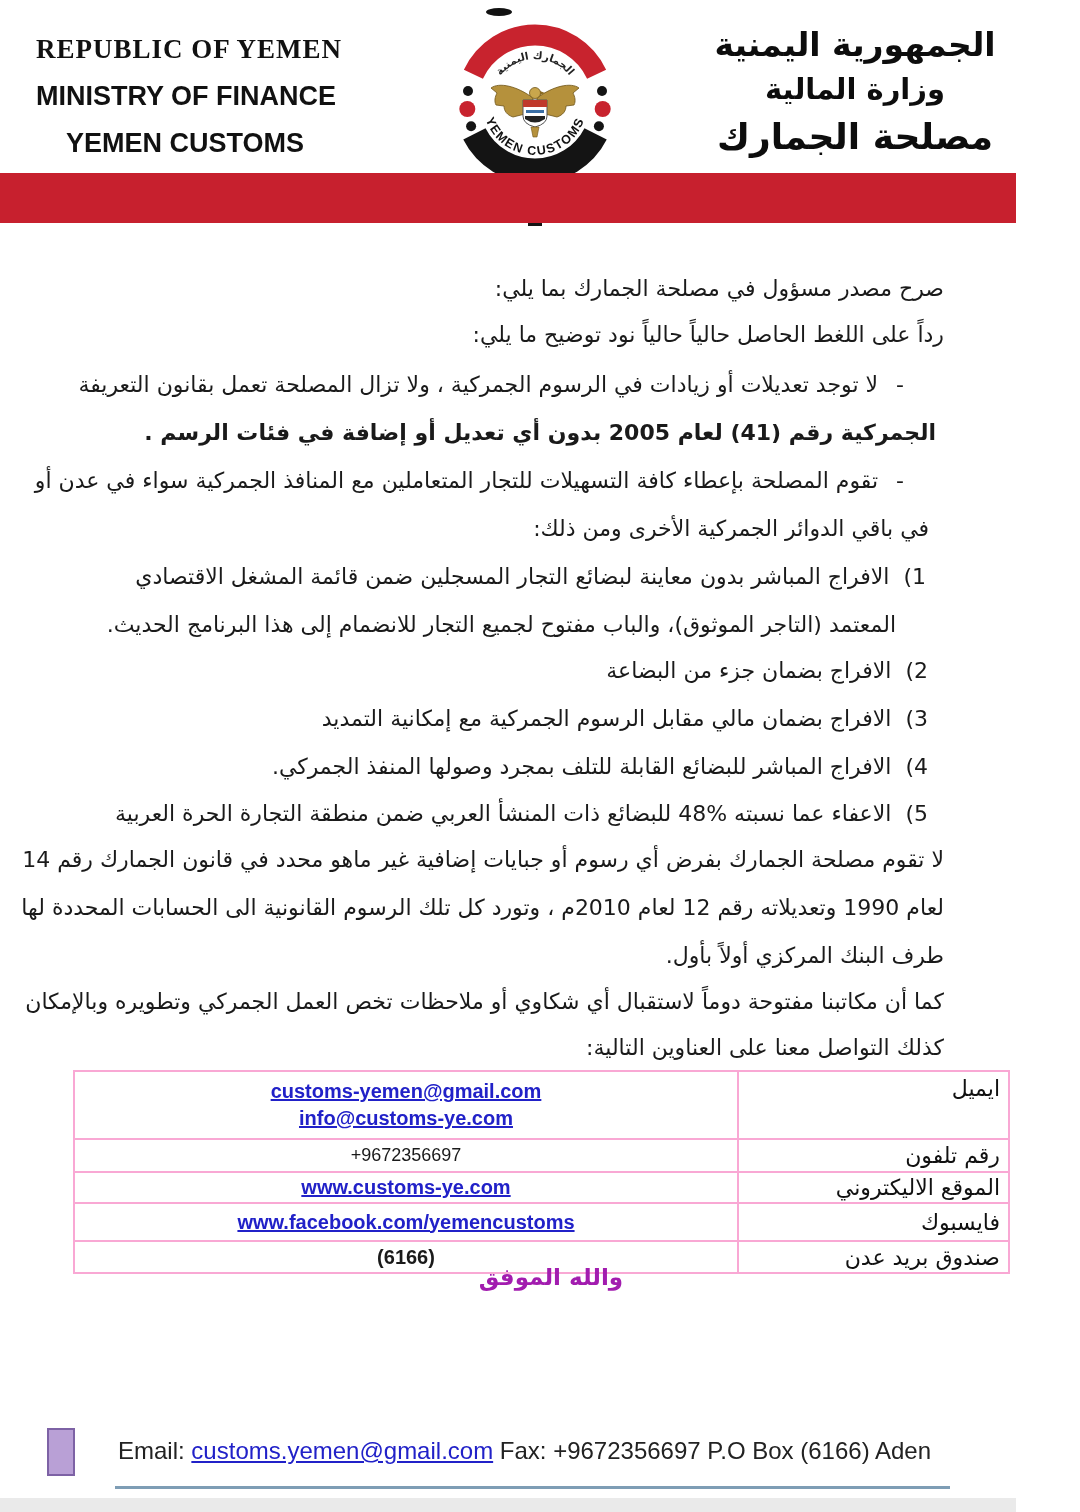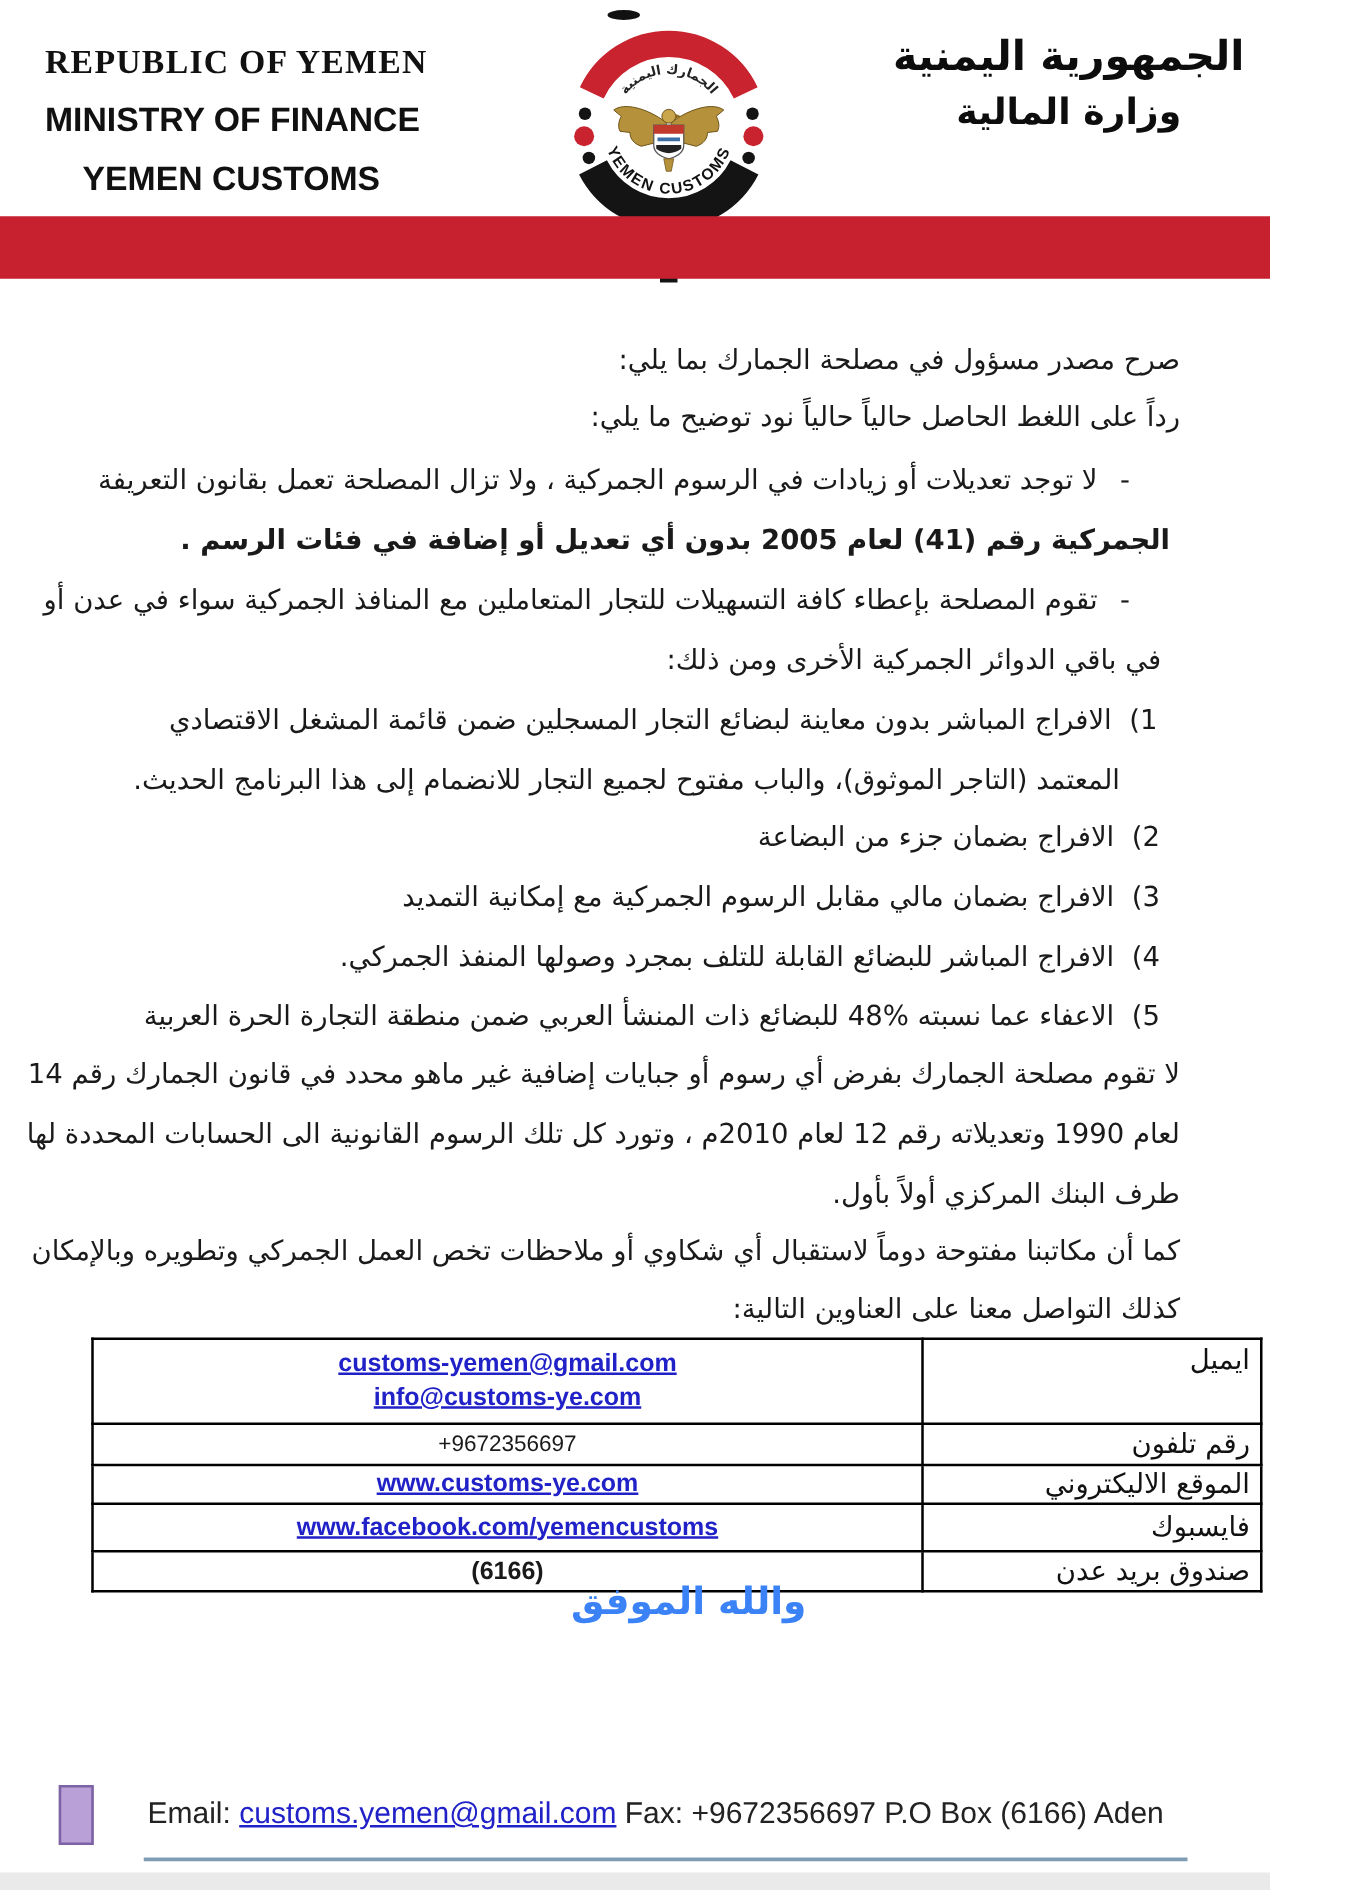--- a/index.html
+++ b/index.html
@@ -30,31 +30,31 @@
   .ln5 {top:464px;right:112px;} .ln6 {top:512px;right:87px;}
   .ln7 {top:560px;right:90px;}  .ln8 {top:608px;right:120px;}
   .ln9 {top:654px;right:88px;}  .ln10{top:702px;right:88px;}
   .ln11{top:750px;right:88px;}  .ln12{top:797px;right:88px;}
   .ln13{top:843px;right:72px;}  .ln14{top:891px;right:72px;}
   .ln15{top:939px;right:72px;}  .ln16{top:985px;right:72px;}
   .ln17{top:1031px;right:72px;}
 
   
   .ctable{position:absolute;left:73px;top:1070px;width:937px;border-collapse:collapse;direction:rtl;table-layout:fixed;}
-  .ctable td{border:2px solid #000000;padding:0 8px;}
+  .ctable td{border:2px solid #f9a8d4;padding:0 8px;}
   .ctable .lbl{width:253px;text-align:right;font-size:22px;color:#111;vertical-align:middle;}
   .ctable .val{text-align:center;direction:ltr;vertical-align:middle;font-family:"Liberation Sans",sans-serif;}
   .tr1 td{height:62px;} .tr1 .lbl{vertical-align:top;padding-top:4px;}
   .tr2 td{height:31px;} .tr3 td{height:29px;} .tr4 td{height:36px;border-radius:10px;} .tr5 td{height:30px;}
   .lnk{color:#2121C8;font-weight:bold;text-decoration:underline;font-size:20px;line-height:27px;}
   .plain{color:#1a1a1a;font-size:18px;}
   .pobox{color:#1a1a1a;font-size:20px;font-weight:bold;}
 
   .blessing{position:absolute;left:86px;right:0;top:1264px;text-align:center;
-            direction:rtl;font-size:30px;font-weight:bold;color:#3b82f6;}
+            direction:rtl;font-size:23px;font-weight:bold;color:#a21caf;}
 
   
   .purple-box{position:absolute;left:47px;top:1428px;width:24px;height:44px;
               background:#B9A0D6;border:2px solid #7D62A5;}
   .footer-text{position:absolute;left:118px;top:1437px;font-family:"Liberation Sans",sans-serif;
                font-size:24px;color:#222;white-space:nowrap;}
   .footer-text .flink{color:#2121C8;text-decoration:underline;}
   .footer-line{position:absolute;left:115px;top:1486px;width:835px;height:3px;background:#7E9DB5;}
   .bottom-strip{position:absolute;left:0;top:1498px;width:1080px;height:14px;background:#eaeaea;}
 </style>
@@ -65,20 +65,21 @@
 
   <div class="hdr-left">
     <div class="hdr-l1">REPUBLIC OF YEMEN</div>
     <div class="hdr-l2">MINISTRY OF FINANCE</div>
     <div class="hdr-l3">YEMEN CUSTOMS</div>
   </div>
 
   <div class="hdr-right">
     <div class="cal1">الجمهورية اليمنية</div>
     <div class="cal2">وزارة المالية</div>
+    <div class="cal3">مصلحة الجمارك</div>
   </div>
 
   <svg class="logo" viewBox="0 0 176 222" xmlns="http://www.w3.org/2000/svg">
     <defs>
       <path id="topArc" d="M 54.3 66.7 A 44 44 0 0 1 121.7 66.7"></path>
       <path id="botArc" d="M 37.8 108.5 A 52 52 0 0 0 138.2 108.5"></path>
     </defs>
 
     <ellipse cx="52" cy="4" rx="13" ry="4" fill="#111"></ellipse>
 

